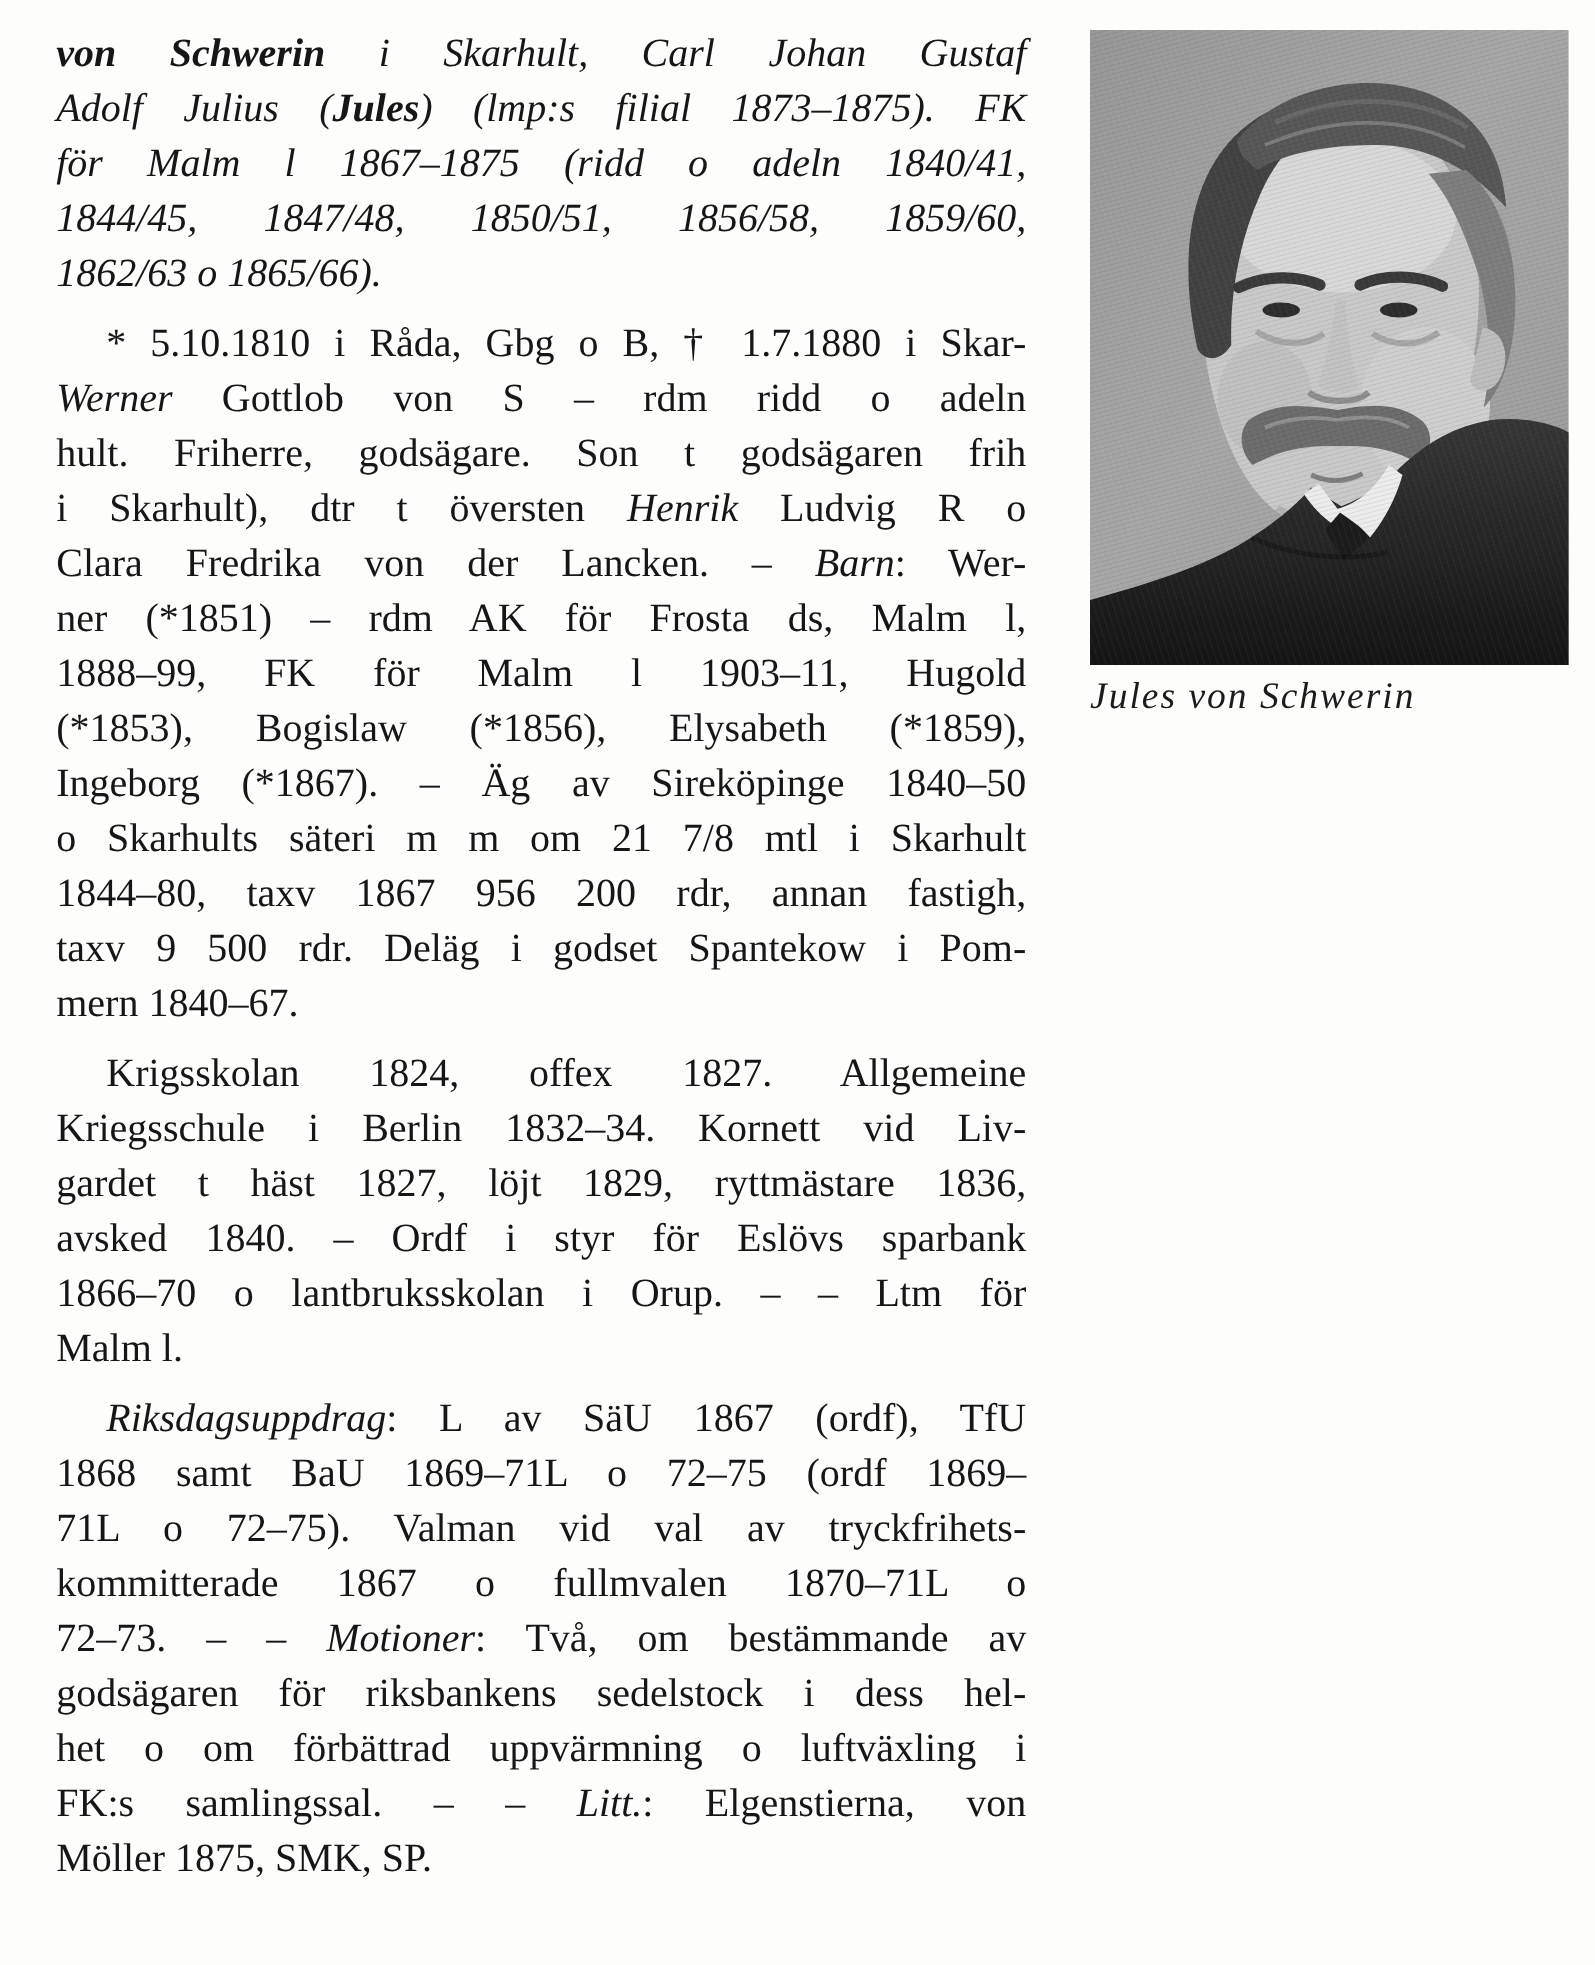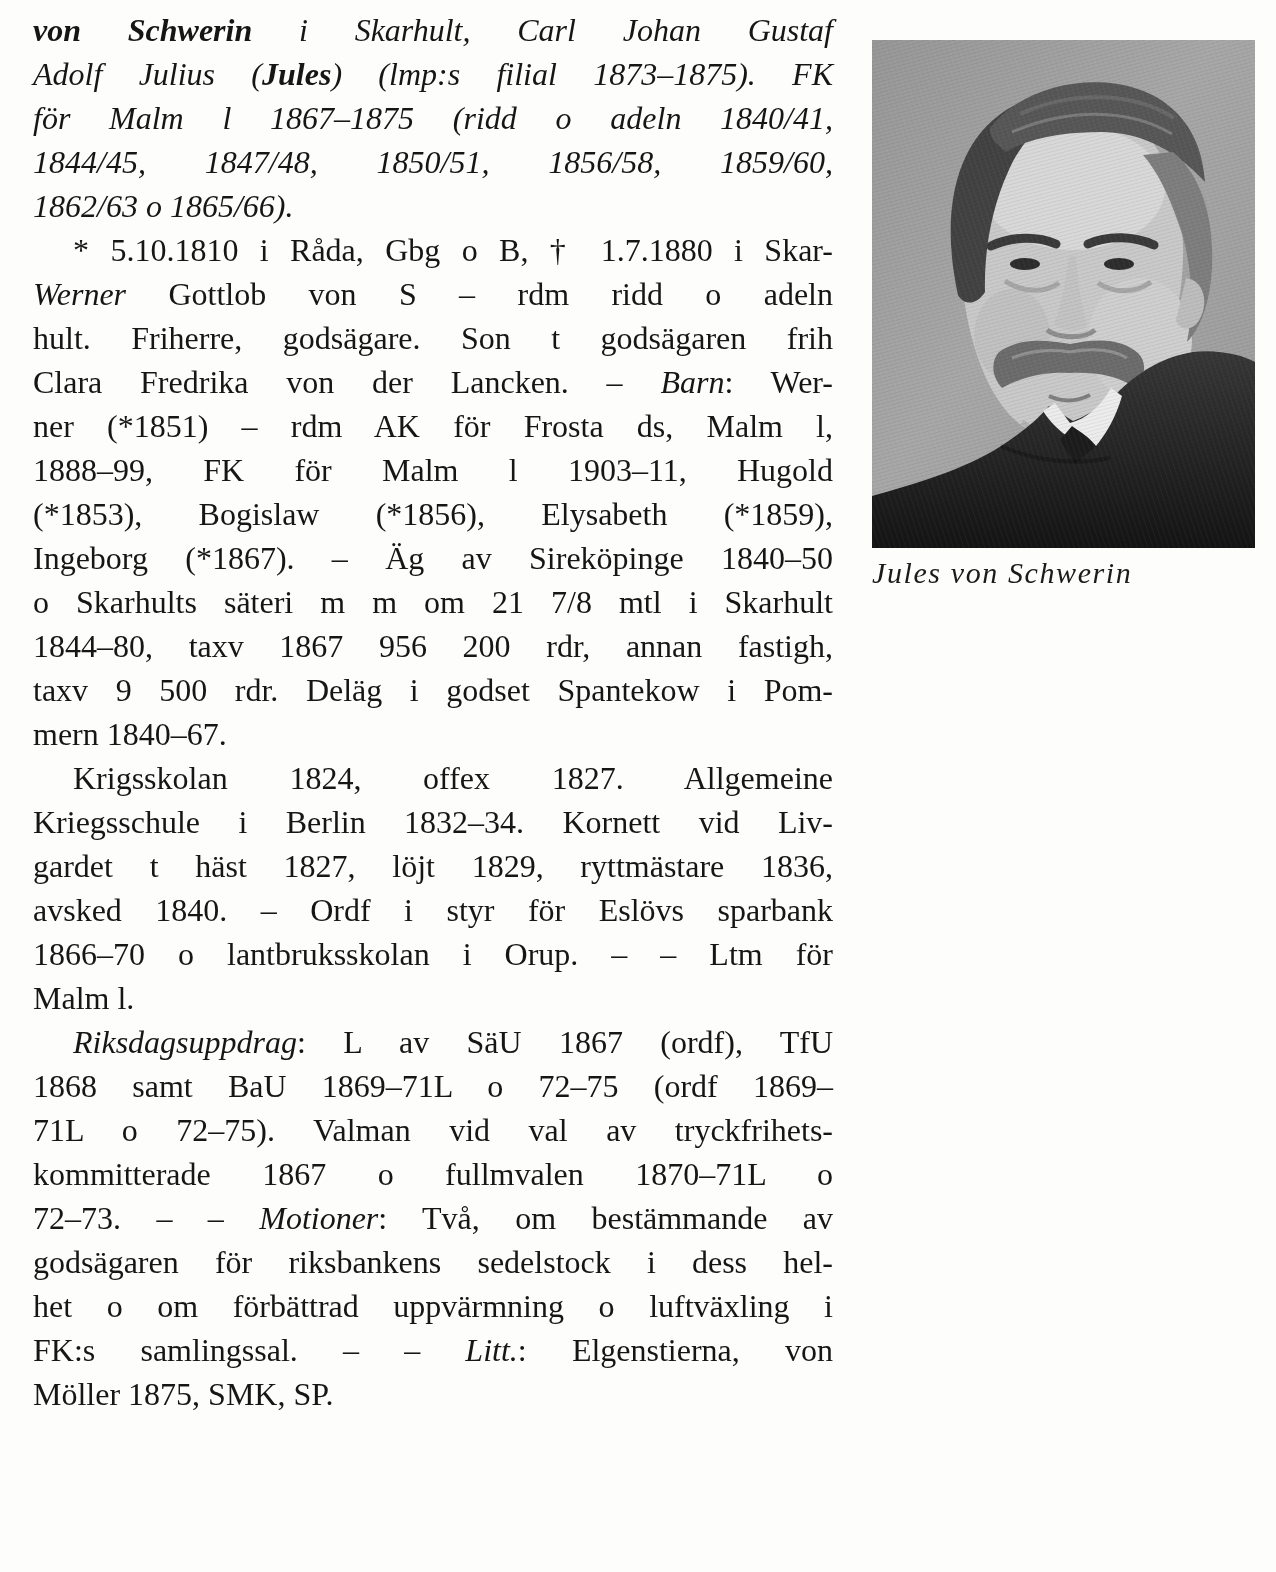--- a/index.html
+++ b/index.html
@@ -13,33 +13,33 @@
   .page { position: relative; width: 1276px; height: 1572px; }
 
   
   .article {
     position: absolute;
     left: 33px; top: 8px;
     width: 800px;
     font-size: 32px;
     line-height: 44px;
   }
-  .para { margin: 0; }
+  .para { margin: 12px; }
   .para.it { font-style: italic; }
   .para.ind .line:first-child { text-indent: 40px; }
   .line {
     text-align: justify;
     text-align-last: justify;
   }
   .line.last { text-align-last: left; }
   .seg.b { font-weight: bold; }
   .seg.i { font-style: italic; }
 
   
-  .figure { position: absolute; left: 872px; top: 40px; width: 383px; }
+  .figure { position: absolute; left: 872px; top: 24px; width: 383px; }
   .photo { display: block; width: 383px; height: 508px; }
   .caption {
     margin-top: 8px;
     font-style: italic;
     font-size: 30px;
     letter-spacing: 1.6px;
     color: #1b1b1b;
     white-space: nowrap;
   }
 </style>
@@ -53,20 +53,21 @@
         <div class="line"><span class="seg b">von Schwerin</span><span class="seg"> i Skarhult, Carl Johan Gustaf</span></div>
         <div class="line"><span class="seg">Adolf Julius (</span><span class="seg b">Jules</span><span class="seg">) (lmp:s filial 1873–1875). FK</span></div>
         <div class="line"><span class="seg">för Malm l 1867–1875 (ridd o adeln 1840/41,</span></div>
         <div class="line"><span class="seg">1844/45, 1847/48, 1850/51, 1856/58, 1859/60,</span></div>
         <div class="line last"><span class="seg">1862/63 o 1865/66).</span></div>
       </div>
       <div class="para ind">
         <div class="line"><span class="seg">* 5.10.1810 i Råda, Gbg o B, † 1.7.1880 i Skar-</span></div>
         <div class="line"><span class="seg i">Werner</span><span class="seg"> Gottlob von S – rdm ridd o adeln</span></div>
         <div class="line"><span class="seg">hult. Friherre, godsägare. Son t godsägaren frih</span></div>
+        <div class="line"><span class="seg">i Skarhult), dtr t översten </span><span class="seg i">Henrik</span><span class="seg"> Ludvig R o</span></div>
         <div class="line"><span class="seg">Clara Fredrika von der Lancken. – </span><span class="seg i">Barn</span><span class="seg">: Wer-</span></div>
         <div class="line"><span class="seg">ner (*1851) – rdm AK för Frosta ds, Malm l,</span></div>
         <div class="line"><span class="seg">1888–99, FK för Malm l 1903–11, Hugold</span></div>
         <div class="line"><span class="seg">(*1853), Bogislaw (*1856), Elysabeth (*1859),</span></div>
         <div class="line"><span class="seg">Ingeborg (*1867). – Äg av Sireköpinge 1840–50</span></div>
         <div class="line"><span class="seg">o Skarhults säteri m m om 21 7/8 mtl i Skarhult</span></div>
         <div class="line"><span class="seg">1844–80, taxv 1867 956 200 rdr, annan fastigh,</span></div>
         <div class="line"><span class="seg">taxv 9 500 rdr. Deläg i godset Spantekow i Pom-</span></div>
         <div class="line last"><span class="seg">mern 1840–67.</span></div>
       </div>

